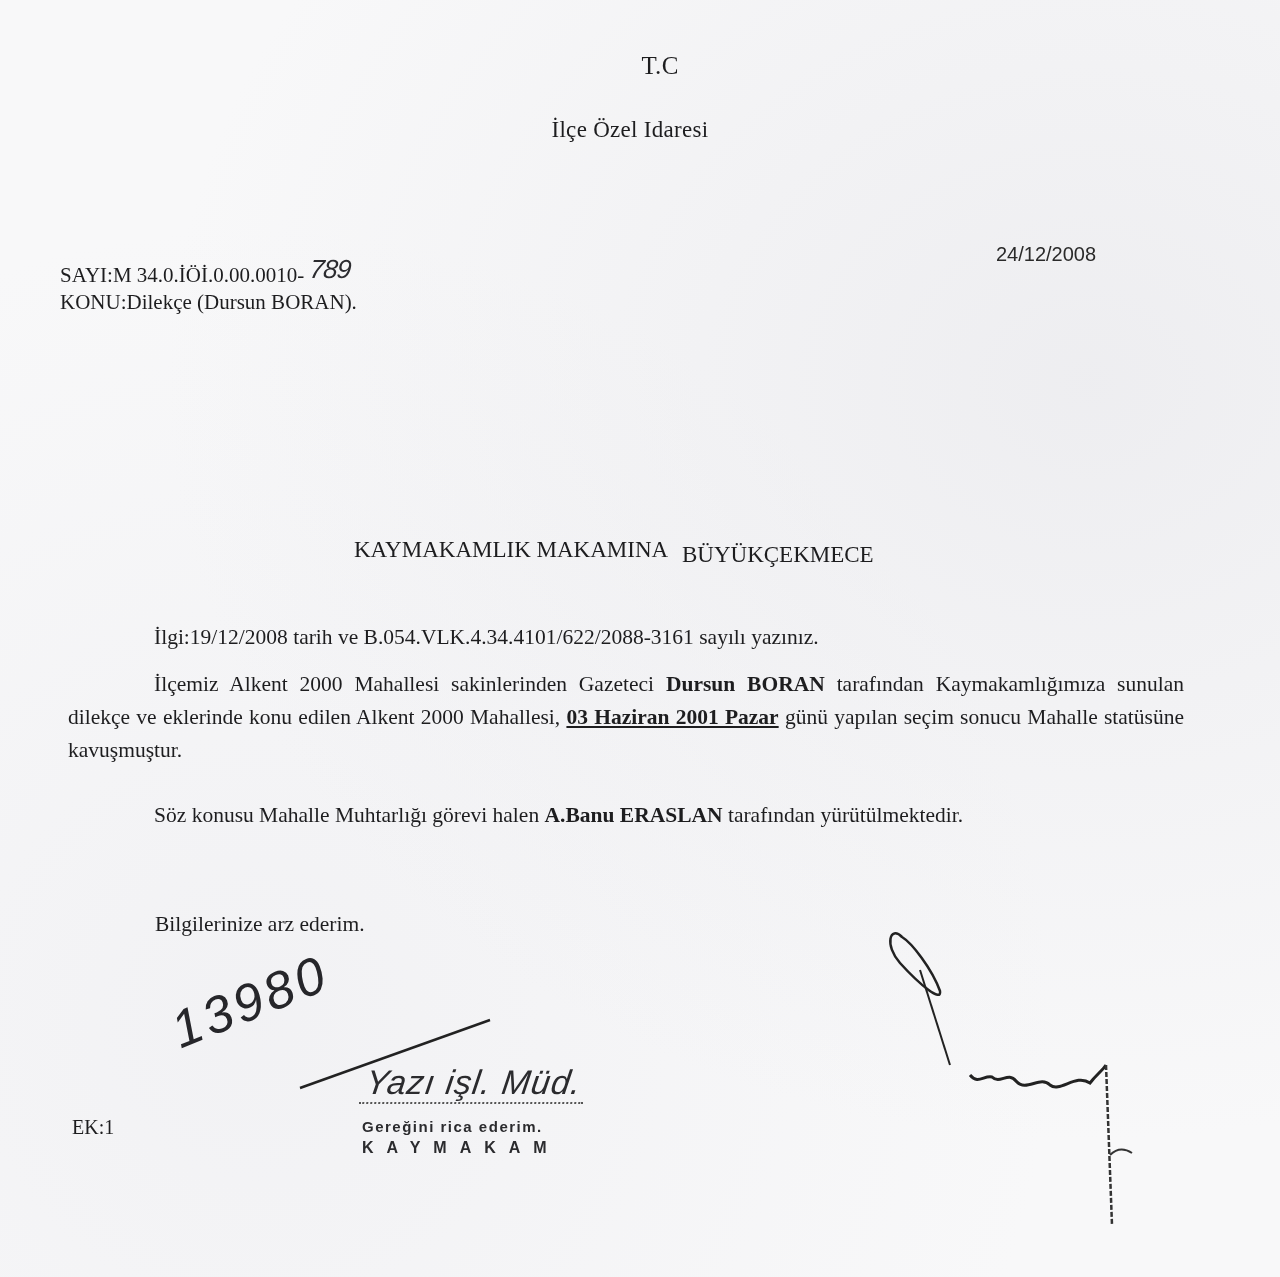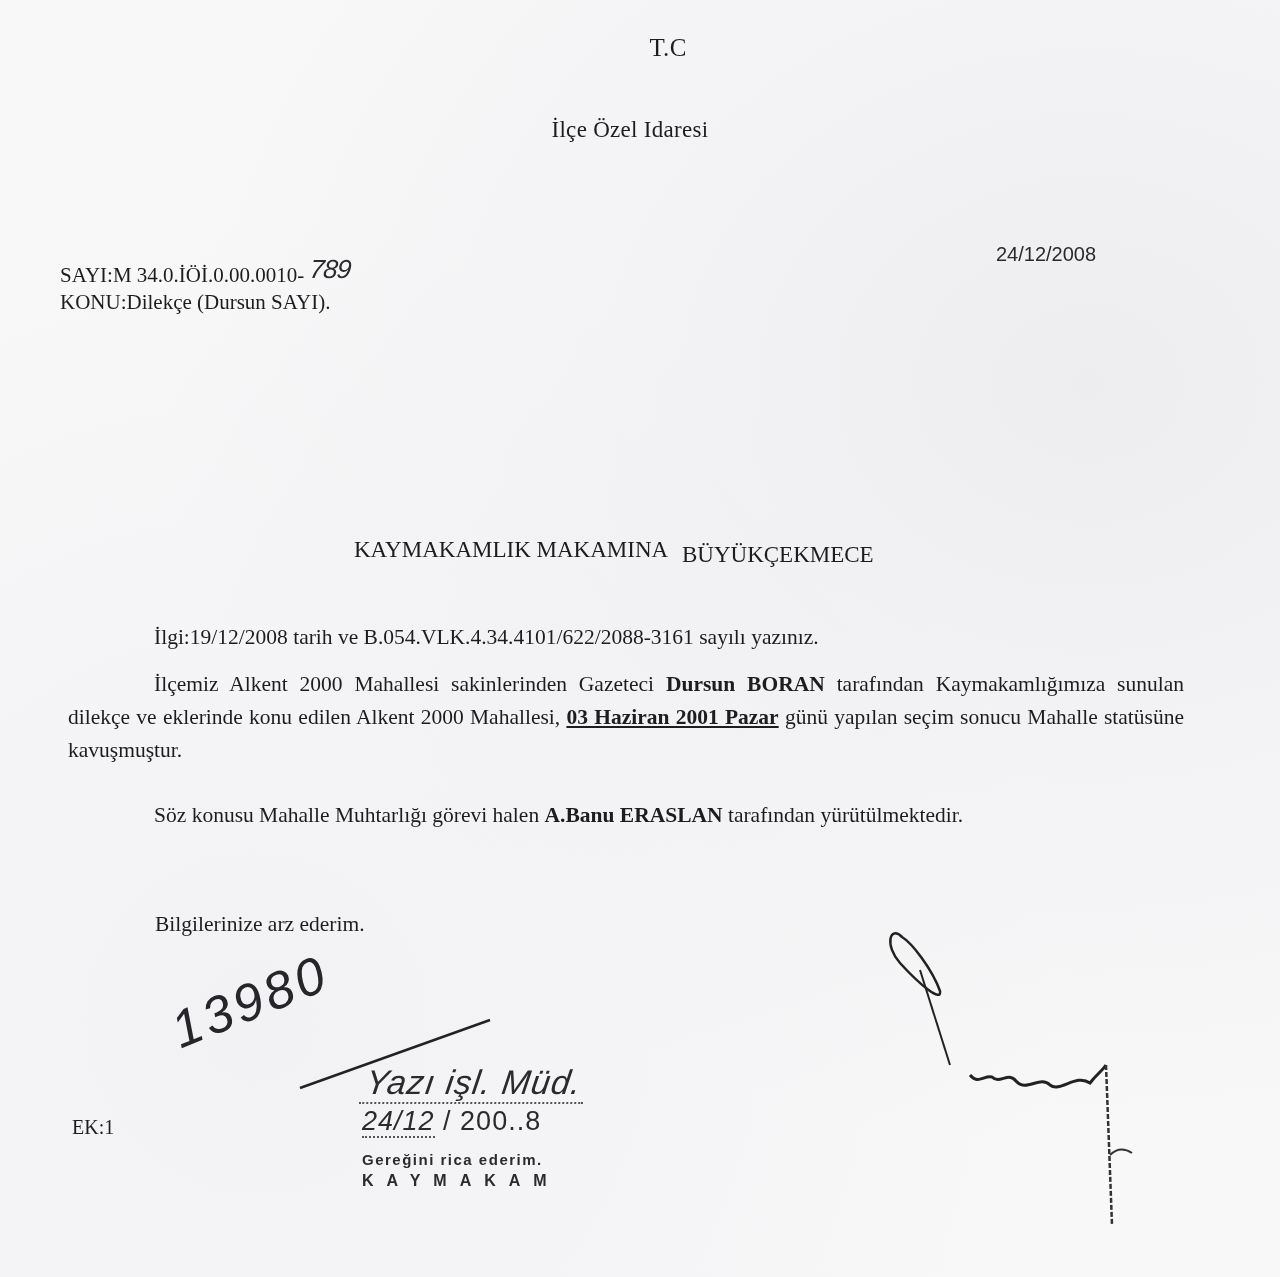--- a/index.html
+++ b/index.html
@@ -23,21 +23,21 @@
         radial-gradient(ellipse at 20% 80%, rgba(230,230,235,0.35), rgba(255,255,255,0) 55%),
         #f8f8f9;
     }
     .abs { position: absolute; }
     .hdr {
       left: 0; right: 0;
       text-align: center;
       font-size: 25px;
       letter-spacing: 0.3px;
     }
-    .hdr-tc { top: 34px; left: 660px; right: auto; transform: translateX(-50%); margin-left: 8px; }
+    .hdr-tc { top: 52px; left: 660px; right: auto; transform: translateX(-50%); }
     .hdr-org { top: 84px; left: 675px; right: auto; transform: translateX(-50%); white-space: nowrap; font-size: 25px; }
     .hdr-dept { top: 117px; left: 630px; right: auto; transform: translateX(-50%); white-space: nowrap; font-size: 23px; }
 
     .meta { font-size: 21px; white-space: nowrap; }
     .sayi { left: 60px; top: 258px; }
     .konu { left: 60px; top: 290px; }
     .date { left: 996px; top: 243px; font-family: "Liberation Sans", "DejaVu Sans", sans-serif; font-size: 20px; color: #2a2a2a; }
     .handnum {
       font-family: "Liberation Sans", "DejaVu Sans", sans-serif;
       font-size: 26px; font-style: italic; color: #2c2c30;
@@ -96,21 +96,21 @@
 
 <div class="page">
 
   <div class="abs hdr hdr-tc">T.C</div>
   <div class="abs hdr hdr-dept">İlçe Özel Idaresi</div>
 
   <div class="abs meta sayi">
     <span>SAYI:</span><span>M 34.0.İÖİ.0.00.0010-</span><span class="handnum">789</span>
   </div>
   <div class="abs meta konu">
-    <span>KONU:</span><span>Dilekçe (Dursun SAYI).</span>
+    <span>KONU:</span><span>Dilekçe (Dursun BORAN).</span>
   </div>
   <div class="abs date">24/12/2008</div>
 
   <div class="abs addr addr1">KAYMAKAMLIK MAKAMINA</div>
   <div class="abs addr addr2">BÜYÜKÇEKMECE</div>
 
   <div class="abs para p-ilgi">
     <span class="indent"></span><span>İlgi:19/12/2008 tarih ve B.054.VLK.4.34.4101/622/2088-3161 sayılı yazınız.</span>
   </div>
 
@@ -136,21 +136,17 @@
   <div class="abs hand-reg">13980</div>
 
   <svg class="sig" style="left:300px;top:1010px;" width="200" height="80" viewBox="0 0 200 80">
     <path d="M0 78 L 190 10" fill="none" stroke="#222" stroke-width="2.5"></path>
   </svg>
 
   <div class="abs ek">EK:1</div>
 
   <div class="abs stamp">
     <div class="line1">Yazı işl. Müd.</div>
-    <div class="line2">
-      <span class="hand">24/12</span>
-      <span>/ 200..8</span>
-    </div>
     <div class="line3">Gereğini rica ederim.</div>
     <div class="line4">KAYMAKAM</div>
   </div>
 
 </div>
 
 </body></html>

